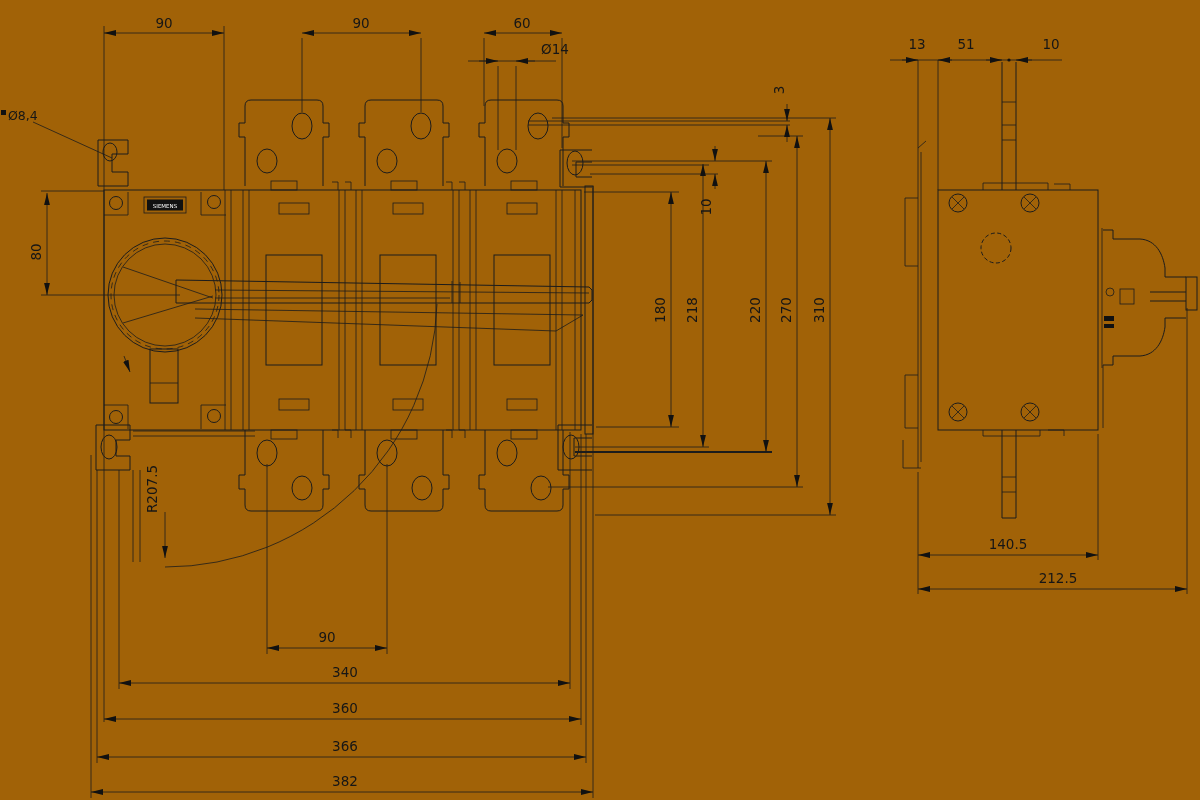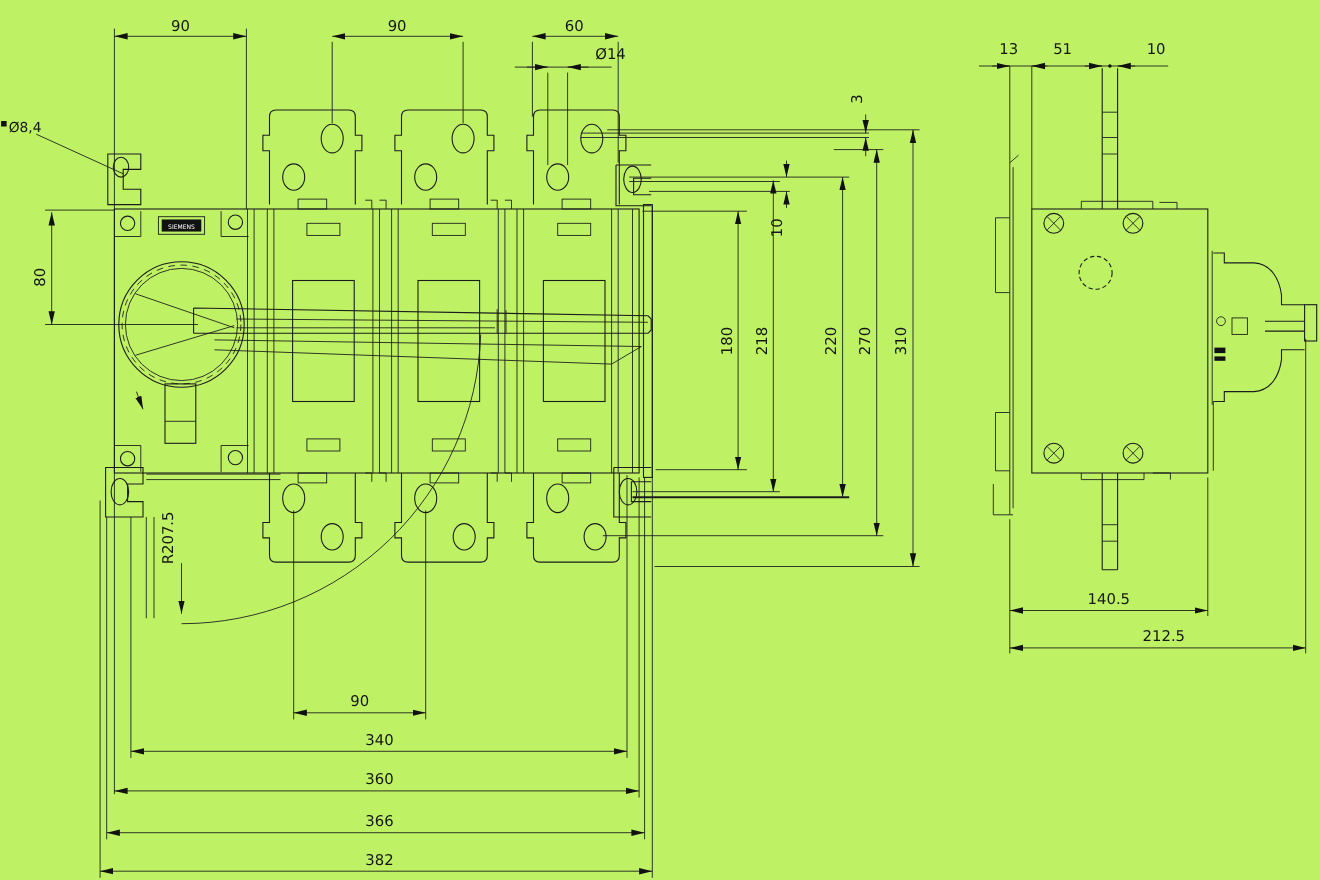--- a/index.html
+++ b/index.html
@@ -1,16 +1,16 @@
 <!DOCTYPE html>
 <html><head>
 <meta charset="utf-8">
 <style>
   html,body{margin:0;padding:0;background:#ffffff;}
-  .stage{position:relative;width:1200px;height:800px;background:#bef264;overflow:hidden;
+  .stage{position:relative;width:1200px;height:800px;background:#a16207;overflow:hidden;
          font-family:"DejaVu Sans", sans-serif;}
   svg{position:absolute;left:0;top:0;}
   svg text{font-family:"DejaVu Sans", sans-serif;font-size:13.5px;fill:#161616;}
   svg text.small{font-size:12.5px;}
   .ln{stroke:#1c1c1c;stroke-width:1;fill:none;}
   .thin{stroke:#1c1c1c;stroke-width:0.8;fill:none;}
   .thick{stroke:#1c1c1c;stroke-width:1.8;fill:none;}
   .fillb{fill:#111;stroke:none;}
 </style>
 </head>

